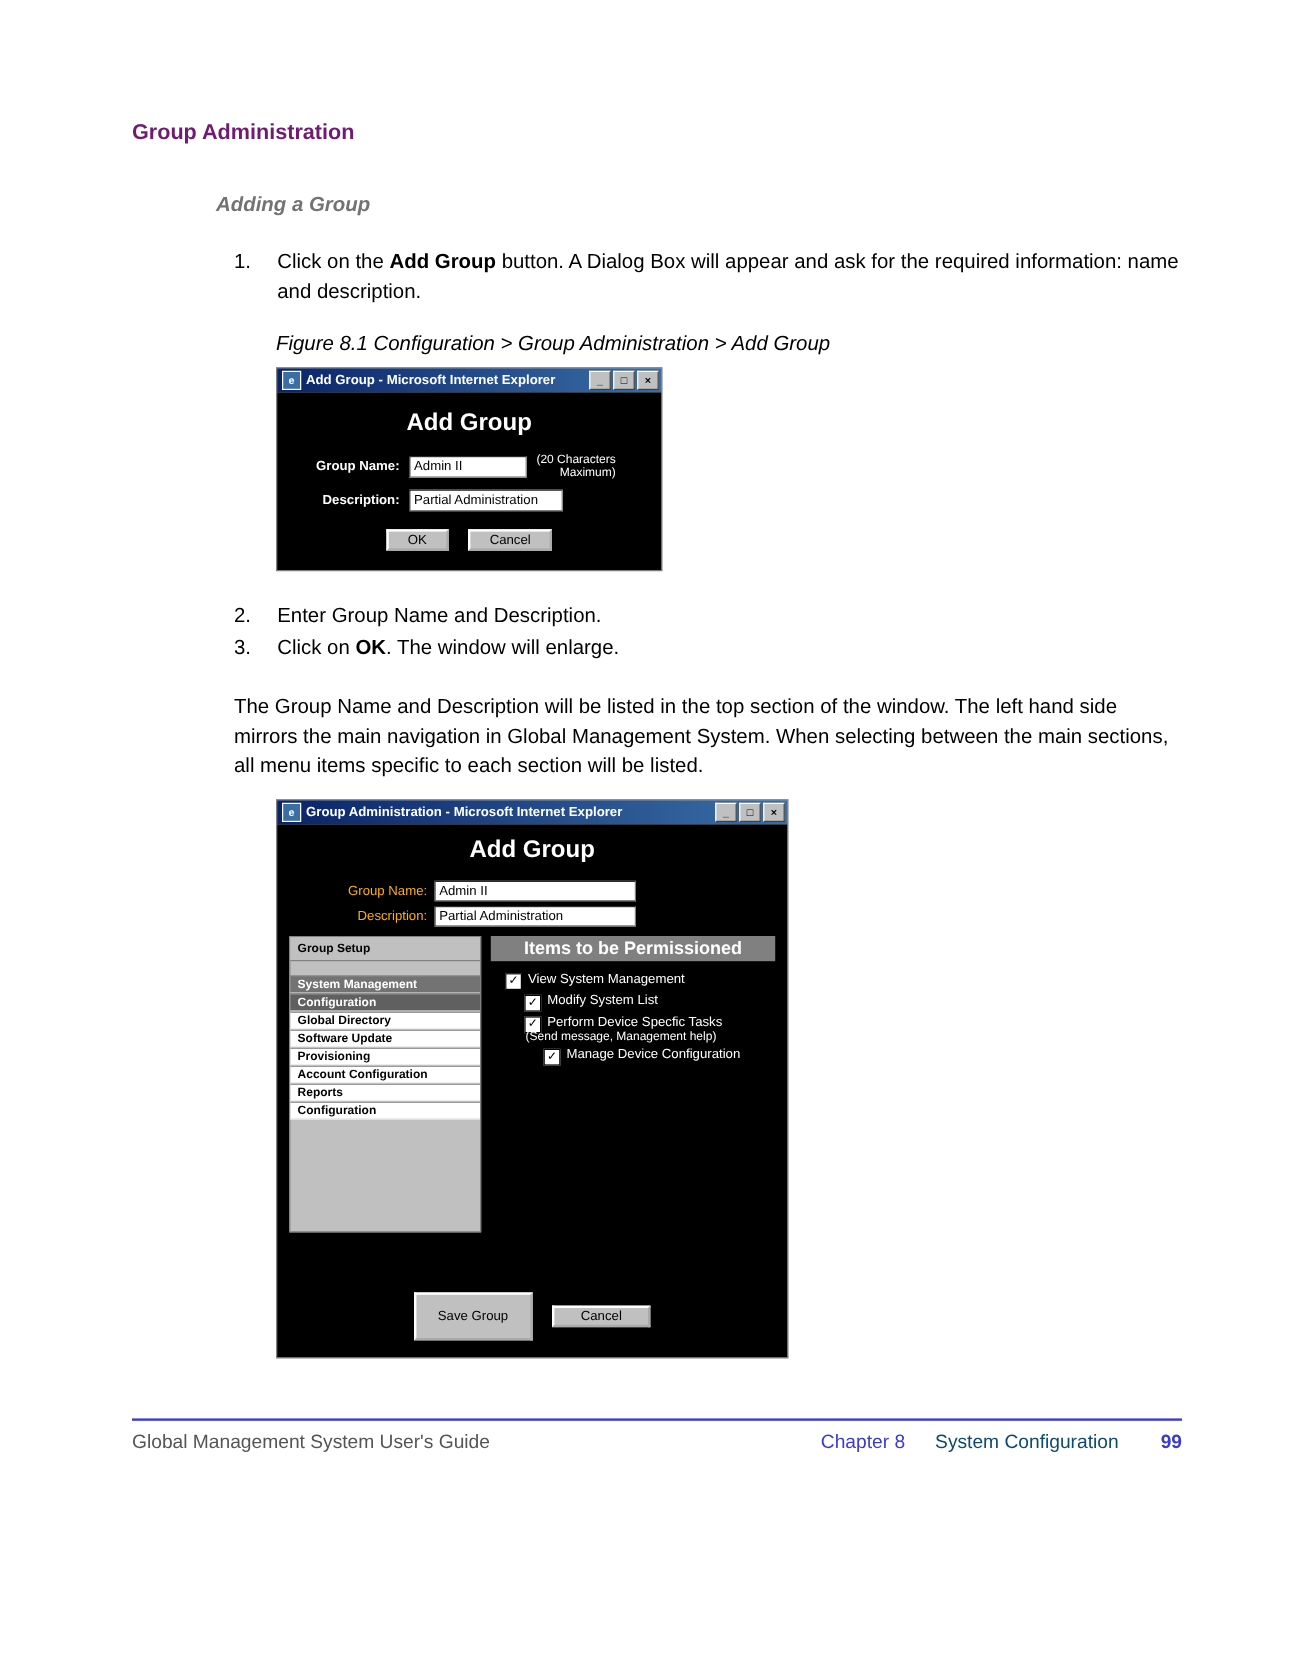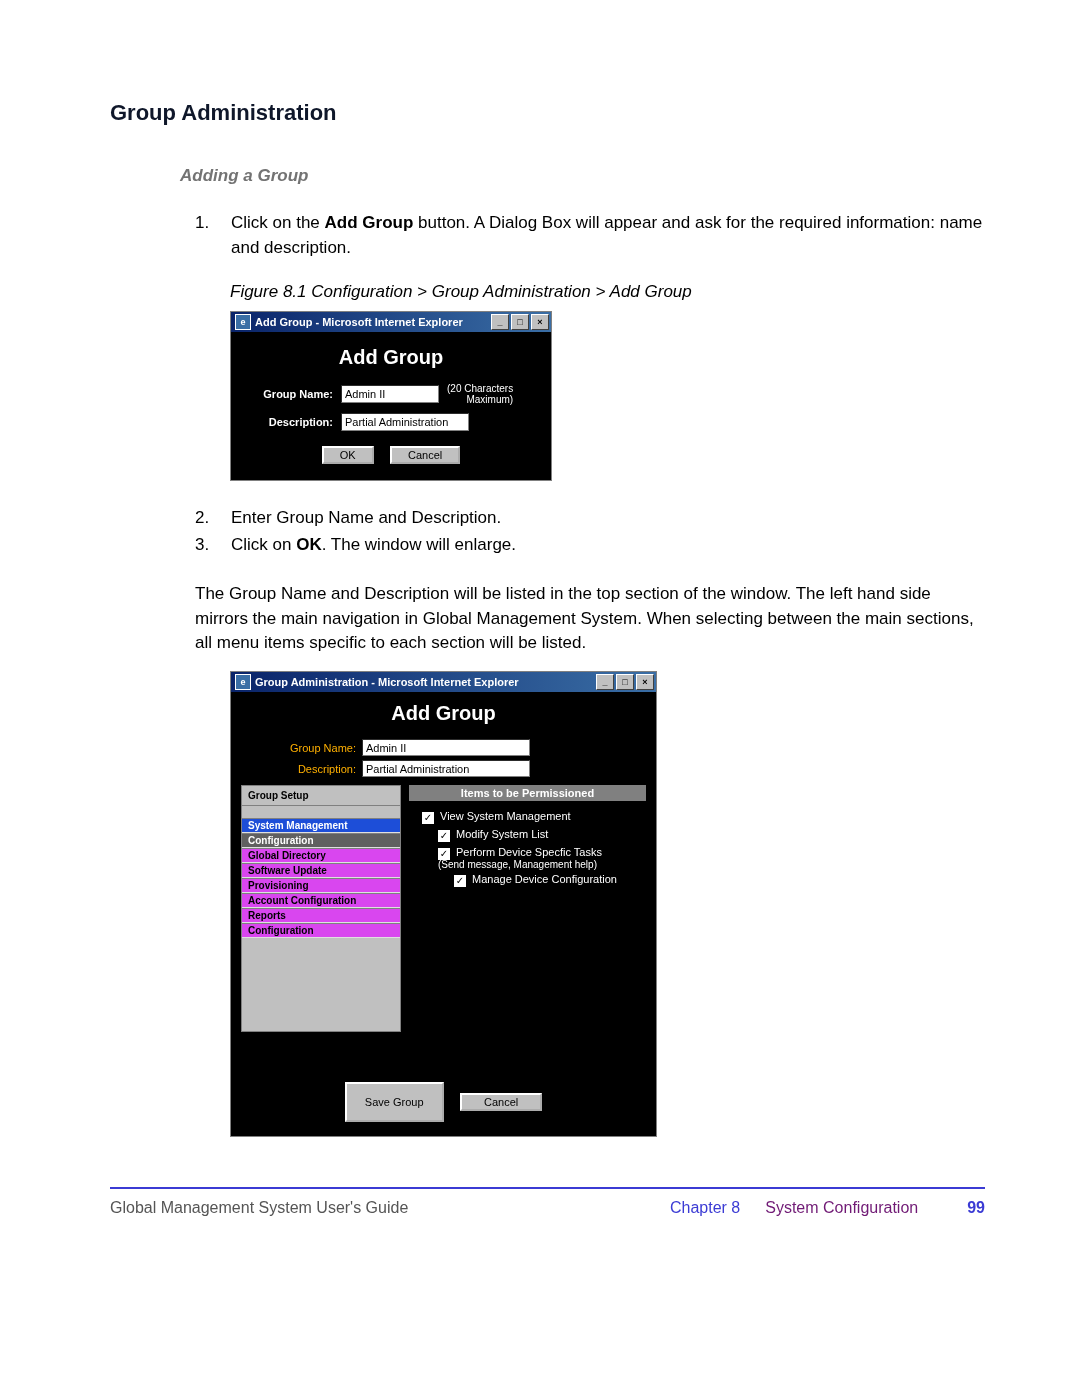--- a/index.html
+++ b/index.html
@@ -7,22 +7,22 @@
     padding: 0;
     background: #fff;
     font-family: Arial, Helvetica, sans-serif;
     color: #000;
     width: 1080px;
   }
   .page {
     padding: 100px 95px 40px 110px;
   }
   .h1 {
-    color: #0f172a;
-    font-size: 22px;
+    color: #701a75;
+    font-size: 18px;
     font-weight: bold;
     margin-bottom: 40px;
   }
   .h2 {
     color: #737373;
     font-size: 17px;
     font-weight: bold;
     margin-left: 70px;
     margin-bottom: 25px;
     font-style: italic;
@@ -201,38 +201,38 @@
     background: #c0c0c0;
     padding: 4px 6px;
     border-bottom: 1px solid #808080;
     color:#000;
   }
   .sb-sep { height: 12px; }
   .sb-item {
     padding: 1px 6px;
     border-bottom: 1px solid #e0e0e0;
     border-top: 1px solid #808080;
-    background: #d946ef;
+    background: #ffffff;
     color:#000;
   }
   .sb-item.header {
-    background: #1d4ed8;
+    background: #737373;
     color: #fff;
     font-weight: bold;
   }
   .sb-item.bold { font-weight: bold; }
   .dlg2-right {
     flex: 1;
     min-height: 245px;
   }
   .perm-head {
     background: #808080;
     color: #fff;
     font-weight: bold;
-    font-size: 11px;
+    font-size: 15px;
     text-align: center;
     padding: 2px;
   }
   .perm-body {
     color: #fff;
     font-size: 11px;
     padding: 6px 4px;
   }
   .perm-row {
     display: flex;
@@ -265,21 +265,21 @@
     border-top: 2px solid #3b3bd4;
     margin: 50px 0 10px 0;
   }
   .footer {
     display: flex;
     font-size: 16px;
     align-items: baseline;
   }
   .footer .left { flex: 1; color: #555; }
   .footer .ch { color: #3b3bd4; margin-right: 25px; }
-  .footer .sec { color: #701a75; margin-right: 49px; }
+  .footer .sec { color: #0c4a6e; margin-right: 35px; }
   .footer .pg { color: #3b3bd4; font-weight: bold; }
 </style>
 </head>
 <body>
 
 <div class="page">
 
   <div class="h1">Group Administration</div>
 
   <div class="h2">Adding a Group</div>

